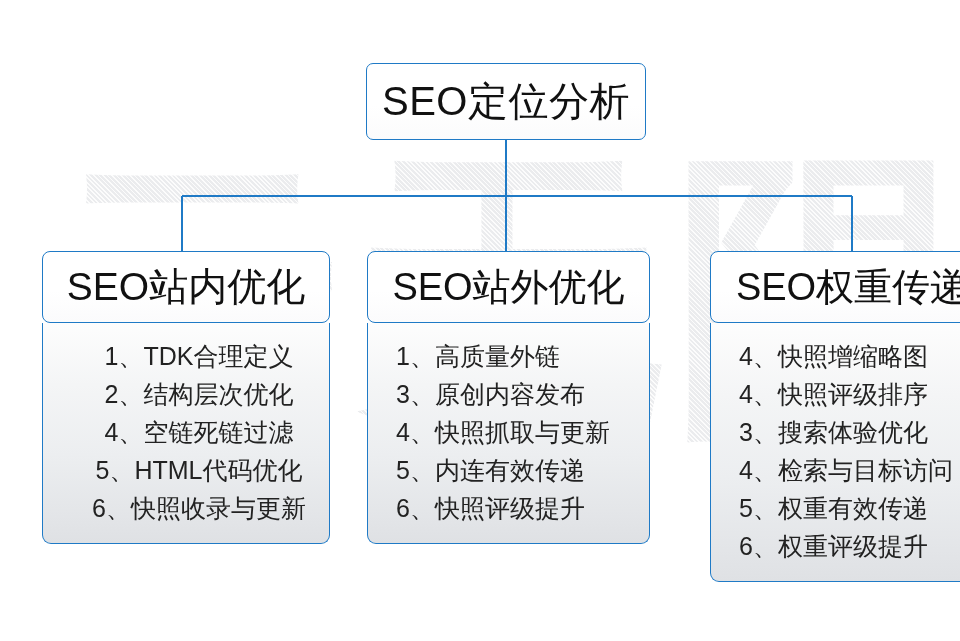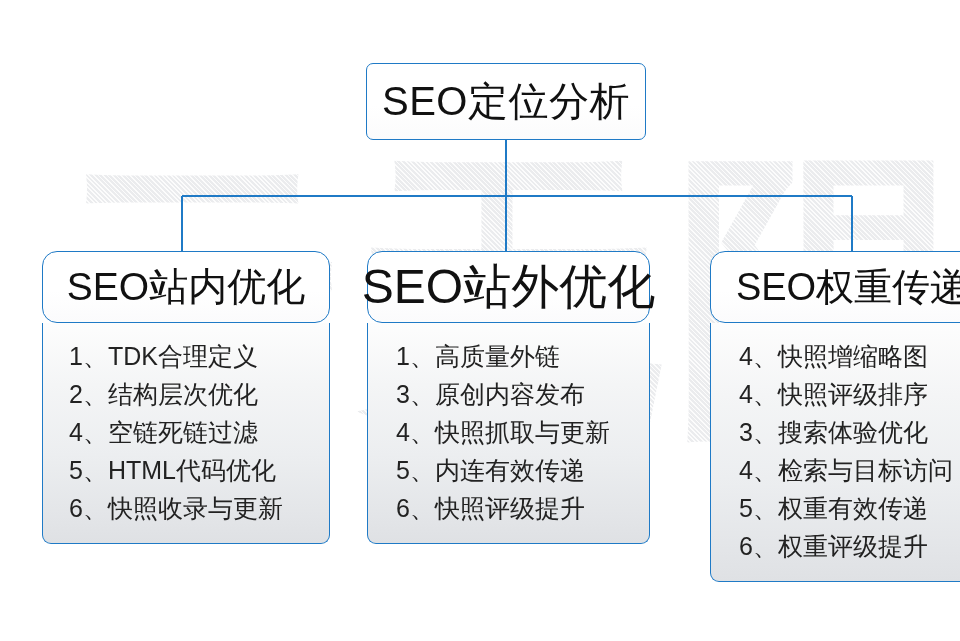--- a/index.html
+++ b/index.html
@@ -112,45 +112,45 @@
     border-radius: 7px;
     font-size: 40px;
     letter-spacing: 0.5px;
   }
 
   
   .branch .node-header {
     height: 72px;
     font-size: 40px;
     letter-spacing: 0px;
-    border-radius: 15px;
+    border-radius: 8px;
   }
 
   .list {
     list-style: none;
     margin: 0;
     padding: 0;
   }
   .list li {
     font-size: 25px;
     line-height: 38px;
     color: #222222;
     padding-left: 28px;
     white-space: nowrap;
   }
 
   #branch-0 { left: 4px;   top: 251px; width: 288px; }
   #branch-1 { left: 329px; top: 251px; width: 283px; }
   #branch-2 { left: 672px; top: 251px; width: 284px; }
 
   #branch-0 .node-header { font-size: 39px; }
-  #branch-1 .node-header { font-size: 48px; }
+  #branch-1 .node-header { font-size: 38px; }
   #branch-2 .node-header { font-size: 38px; }
 
-  #branch-0 .list li { padding-left: 26px; }
+  #branch-0 .list li { padding-left: 26px; text-align: center; }
   #branch-1 .list li { padding-left: 28px; }
   #branch-2 .list li { padding-left: 28px; }
 </style>
 </head>
 <body>
 
 <div id="canvas">
 
   <div id="watermark">
     <div class="wm-base">云无限</div>

